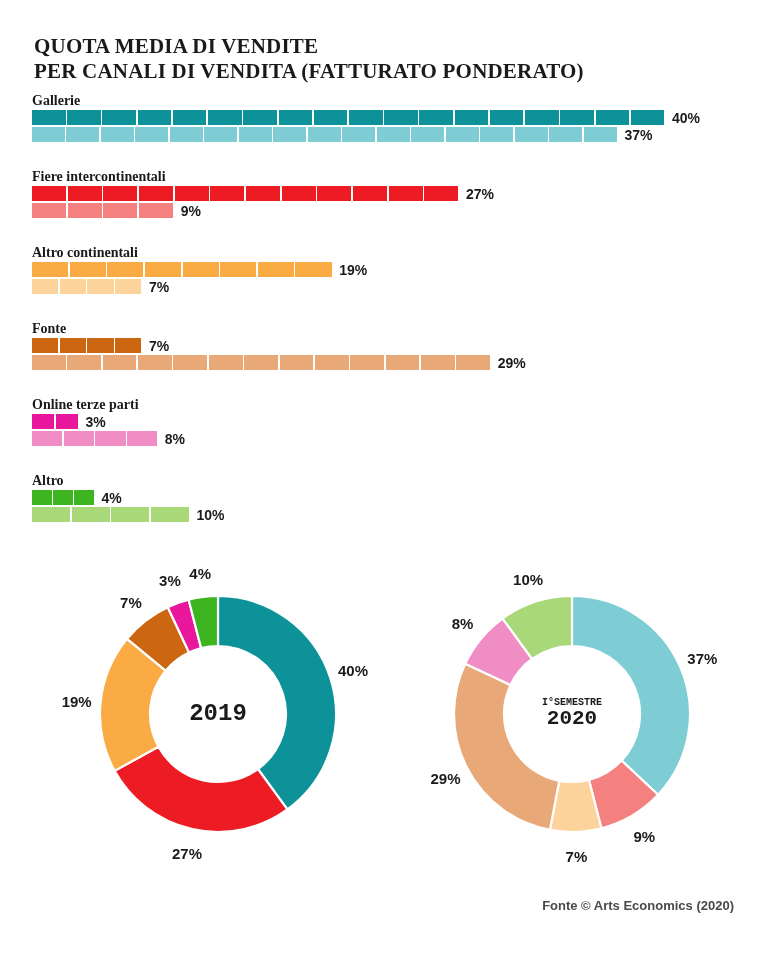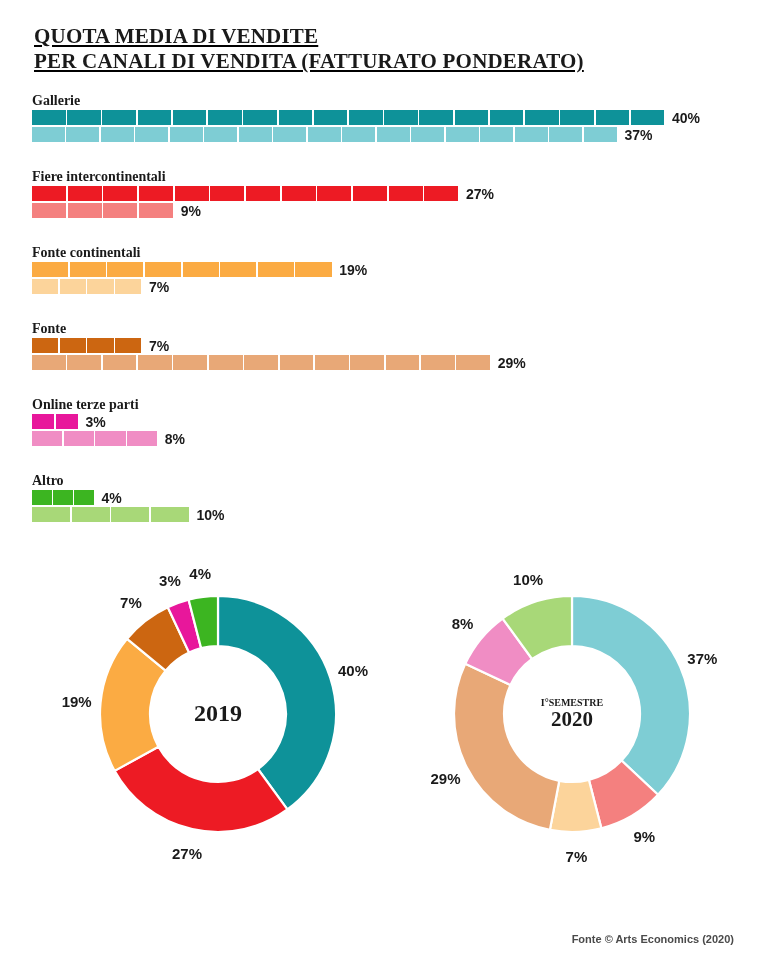--- a/index.html
+++ b/index.html
@@ -7,21 +7,21 @@
     width: 768px; height: 957px;
     background: #ffffff;
     font-family: "Liberation Serif", serif;
     position: relative;
     overflow: hidden;
   }
   .page { position: relative; width: 768px; height: 957px; padding: 0; }
 
   
   .title-block {
-    position: absolute; left: 34px; top: 24px; width: 700px; text-decoration: underline;
+    position: absolute; left: 34px; top: 34px; width: 700px;
   }
   .title-line {
     font-family: "Liberation Serif", serif;
     font-weight: bold;
     font-size: 21px;
     letter-spacing: 0.2px;
     color: #1a1a1a;
     line-height: 25px;
     white-space: nowrap;
   }
@@ -59,42 +59,42 @@
   
   .donuts { position: absolute; left: 0; top: 556px; width: 768px; height: 360px; }
   .donut-wrap { position: absolute; }
   .donut-center {
     position: absolute; left: 0; top: 0; width: 100%; height: 100%;
     display: flex; flex-direction: column;
     align-items: center; justify-content: center;
     pointer-events: none;
   }
   .donut-center-line {
-    font-family: Liberation Serif, serif;
+    font-family: Liberation Mono, monospace;
     font-weight: bold;
     color: #1a1a1a;
     text-align: left;
     line-height: 1.05;
     white-space: nowrap;
   }
   .donut-label {
     position: absolute;
     font-family: "Liberation Sans", sans-serif;
     font-weight: bold;
     font-size: 15px;
     color: #1a1a1a;
     white-space: nowrap;
     transform: translate(-50%, -50%);
   }
 
   
   .source {
-    position: absolute; right: 34px; bottom: 12px;
+    position: absolute; right: 34px; bottom: 44px;
     font-family: "Liberation Sans", sans-serif;
-    font-size: 11px;
+    font-size: 13px;
     font-weight: bold;
     color: #4a4a4a;
     white-space: nowrap;
   }
 </style>
 </head>
 <body>
 
 <div class="page">
 
@@ -120,21 +120,21 @@
         <div class="bar-row">
           <div class="bar-fill" style="width: 427.95px; background: repeating-linear-gradient(to right, rgb(237, 27, 36) 0px, rgb(237, 27, 36) 34.06px, rgb(255, 255, 255) 34.06px, rgb(255, 255, 255) 35.66px);"></div>
           <div class="bar-value" style="left: 427.95px;">27%</div>
         </div>
         <div class="bar-row second">
           <div class="bar-fill" style="width: 142.65px; background: repeating-linear-gradient(to right, rgb(244, 128, 127) 0px, rgb(244, 128, 127) 34.06px, rgb(255, 255, 255) 34.06px, rgb(255, 255, 255) 35.66px);"></div>
           <div class="bar-value" style="left: 142.65px;">9%</div>
         </div>
       </div>
       <div class="bar-group">
-        <div class="bar-label">Fonte continentali</div>
+        <div class="bar-label">Altro continentali</div>
         <div class="bar-row">
           <div class="bar-fill" style="width: 301.15px; background: repeating-linear-gradient(to right, rgb(251, 171, 67) 0px, rgb(251, 171, 67) 36.04px, rgb(255, 255, 255) 36.04px, rgb(255, 255, 255) 37.64px);"></div>
           <div class="bar-value" style="left: 301.15px;">19%</div>
         </div>
         <div class="bar-row second">
           <div class="bar-fill" style="width: 110.95px; background: repeating-linear-gradient(to right, rgb(252, 212, 155) 0px, rgb(252, 212, 155) 26.14px, rgb(255, 255, 255) 26.14px, rgb(255, 255, 255) 27.74px);"></div>
           <div class="bar-value" style="left: 110.95px;">7%</div>
         </div>
       </div>
       <div class="bar-group">

